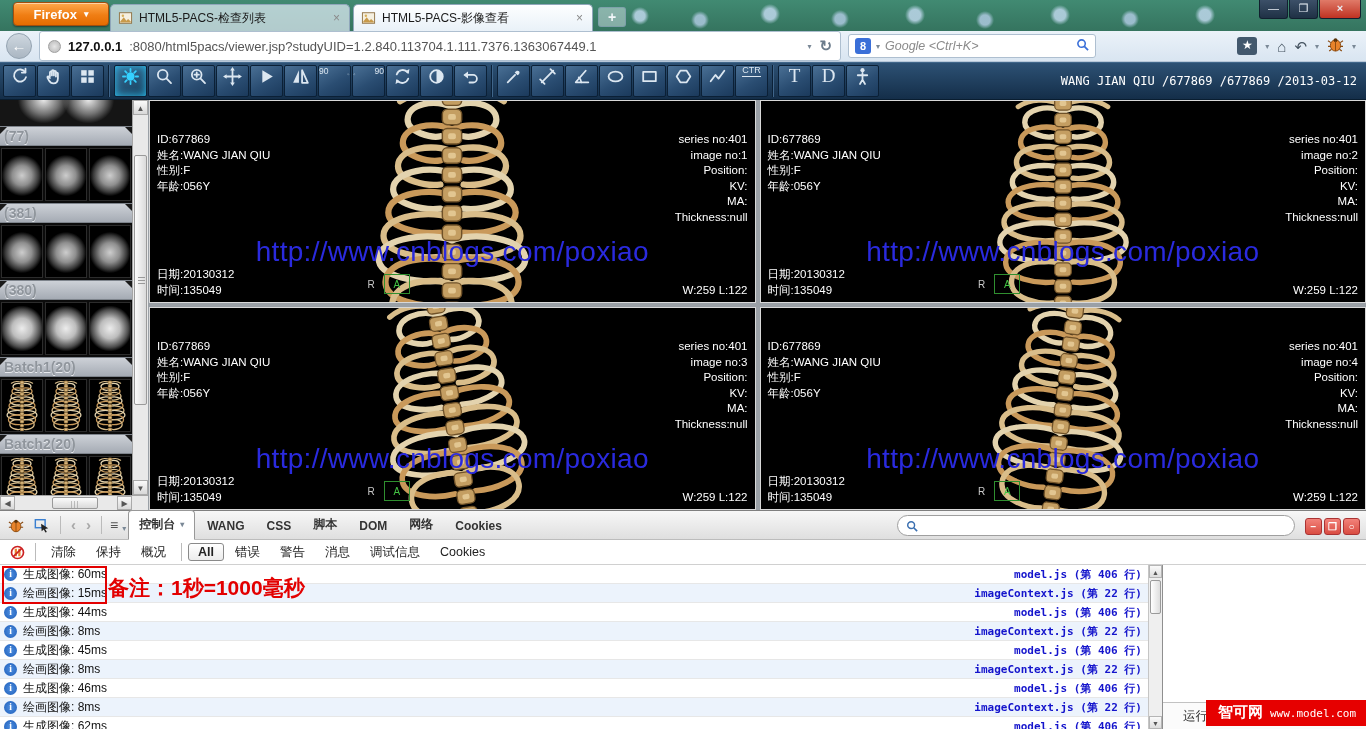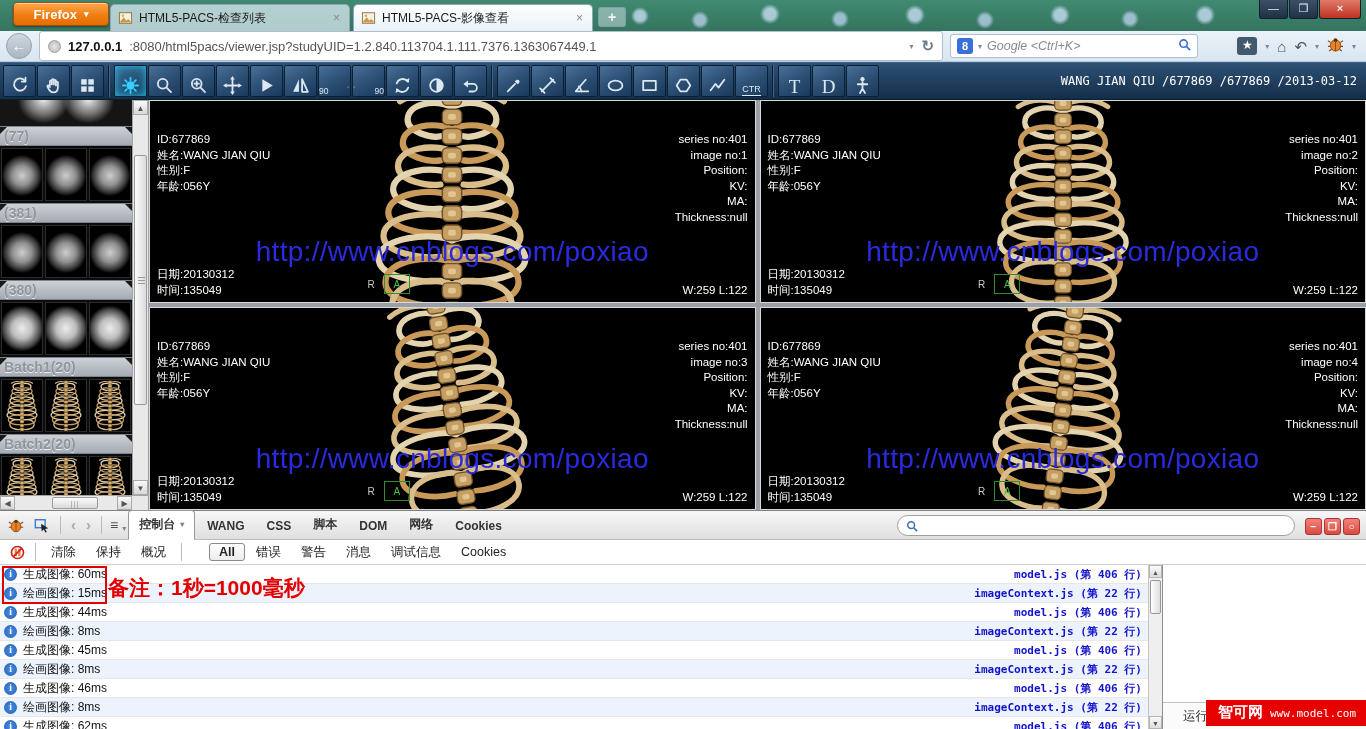--- a/index.html
+++ b/index.html
@@ -65,21 +65,21 @@
   .navbar {
     height:31px; display:flex; align-items:center; gap:7px; padding:0 6px;
     background: linear-gradient(#ebf2f9,#d9e5f1); border-bottom:1px solid #b7c7d8;
   }
   .backbtn {
     width:26px; height:26px; border-radius:50%;
     background: linear-gradient(#cfd8e0,#aab6c2); border:1px solid #93a2b0;
     color:#fff; font-size:15px; font-weight:bold; text-align:center; line-height:24px;
   }
   .urlbar {
-    width:904px; height:24px; background:#fff; border:1px solid #aebfd0; border-radius:3px;
+    width:802px; height:24px; background:#fff; border:1px solid #aebfd0; border-radius:3px;
     display:flex; align-items:center; gap:7px; padding:14px 8px; font-size:13px;
   }
   .page-ico { width:13px; height:13px; border-radius:50%; background:radial-gradient(#e6e6e6, #b5b5b5); border:1px solid #a0a0a0; flex:0 0 auto;}
   .url-host { font-weight:bold; color:#111; }
   .url-path { color:#555; flex:1; white-space:nowrap; overflow:hidden; }
   .url-tools { display:flex; align-items:center; gap:8px; color:#8a98a6; }
   .reload { color:#6b7c8c; font-size:15px; font-weight:bold; }
   .searchbar {
     width:248px; height:24px; background:#fff; border:1px solid #aebfd0; border-radius:3px;
     display:flex; align-items:center; gap:5px; padding:0 6px;
@@ -97,21 +97,21 @@
   .mag-sm { color:#3a6fd8; }
 
   
   .medbar {
     height:38px; background: linear-gradient(#2d5174,#142e49);
     border-top:1px solid #40668a; border-bottom:1px solid #091d30;
     display:flex; align-items:center; padding:0 3px; gap:1px;
   }
   .mbtn {
     width:33px; height:32px; flex:0 0 auto;
-    display:flex; align-items:flex-end; justify-content:center; gap:19px;
+    display:flex; align-items:flex-start; justify-content:center; gap:19px;
     background: linear-gradient(150deg,#4a7095 0%, #2a4d72 55%, #1b3a5c 100%);
     border:1px solid #0b2036; border-radius:2px;
   }
   .mbtn.active { box-shadow: inset 0 0 8px #2ec3f2; background: linear-gradient(150deg,#38688f,#16405f); }
   .mbtn svg { width:21px; height:21px; }
   .ic { stroke:#dce7f1; fill:none; stroke-width:1.7; stroke-linecap:round; stroke-linejoin:round; }
   .icf { fill:#dce7f1; stroke:none; }
   .msep { width:2px; height:32px; background:#0b2036; border-right:1px solid #3f658a; margin:0 3px; flex:0 0 auto;}
   .mlabel { color:#dce7f1; font-size:8.5px; }
   .mglyph { color:#dce7f1; font-family:"Liberation Serif",serif; font-size:19px; line-height:1; }
@@ -217,21 +217,21 @@
   .fb-winbtn {
     width:17px; height:17px; border-radius:3px; border:1px solid #a33;
     background:linear-gradient(#f2827a,#d94c41); color:#fff; font-size:10px; font-weight:bold;
     text-align:center; line-height:15px;
   }
   .fb-filters {
     height:25px; background:#fff; border-bottom:1px solid #d0d0d0;
     display:flex; align-items:center; padding:0 6px; gap:2px; font-size:12.5px; color:#222;
   }
   .fb-filter { padding:2px 9px; }
-  .fb-filter.boxed { border:1px solid #8a8a8a; border-radius:3px; background:linear-gradient(#fff,#ececec); font-weight:bold; padding:1px 9px;margin-left:21px; }
+  .fb-filter.boxed { border:1px solid #8a8a8a; border-radius:3px; background:linear-gradient(#fff,#ececec); font-weight:bold; padding:1px 9px; }
   .fb-body { position:relative; flex:1; display:flex; overflow:hidden; }
   .fb-list { width:1148px; position:relative; overflow:hidden; }
   .fb-row {
     height:19px; display:flex; align-items:center; gap:6px; padding:0 6px 0 4px;
     border-bottom:1px solid #e7e7e7; background:#fff; font-size:12px; color:#111;
   }
   .fb-row.alt { background:#ecf3fc; }
   .info-i {
     width:13px; height:13px; flex:0 0 auto; border-radius:50%;
     background:radial-gradient(#4f8fe0,#1c5cb8); color:#fff; font-size:9.5px; font-weight:bold;

